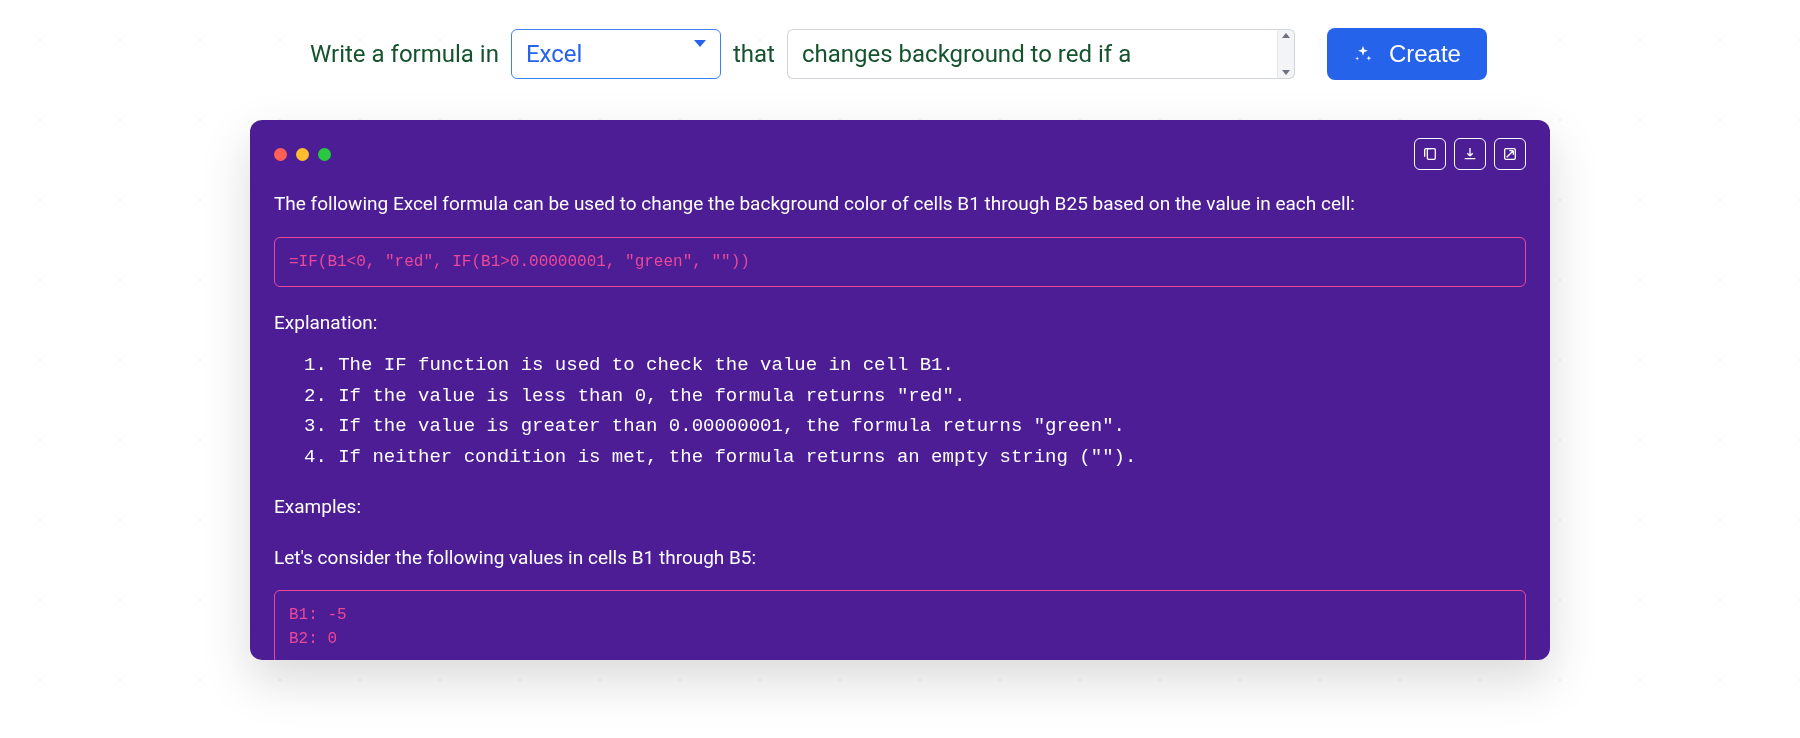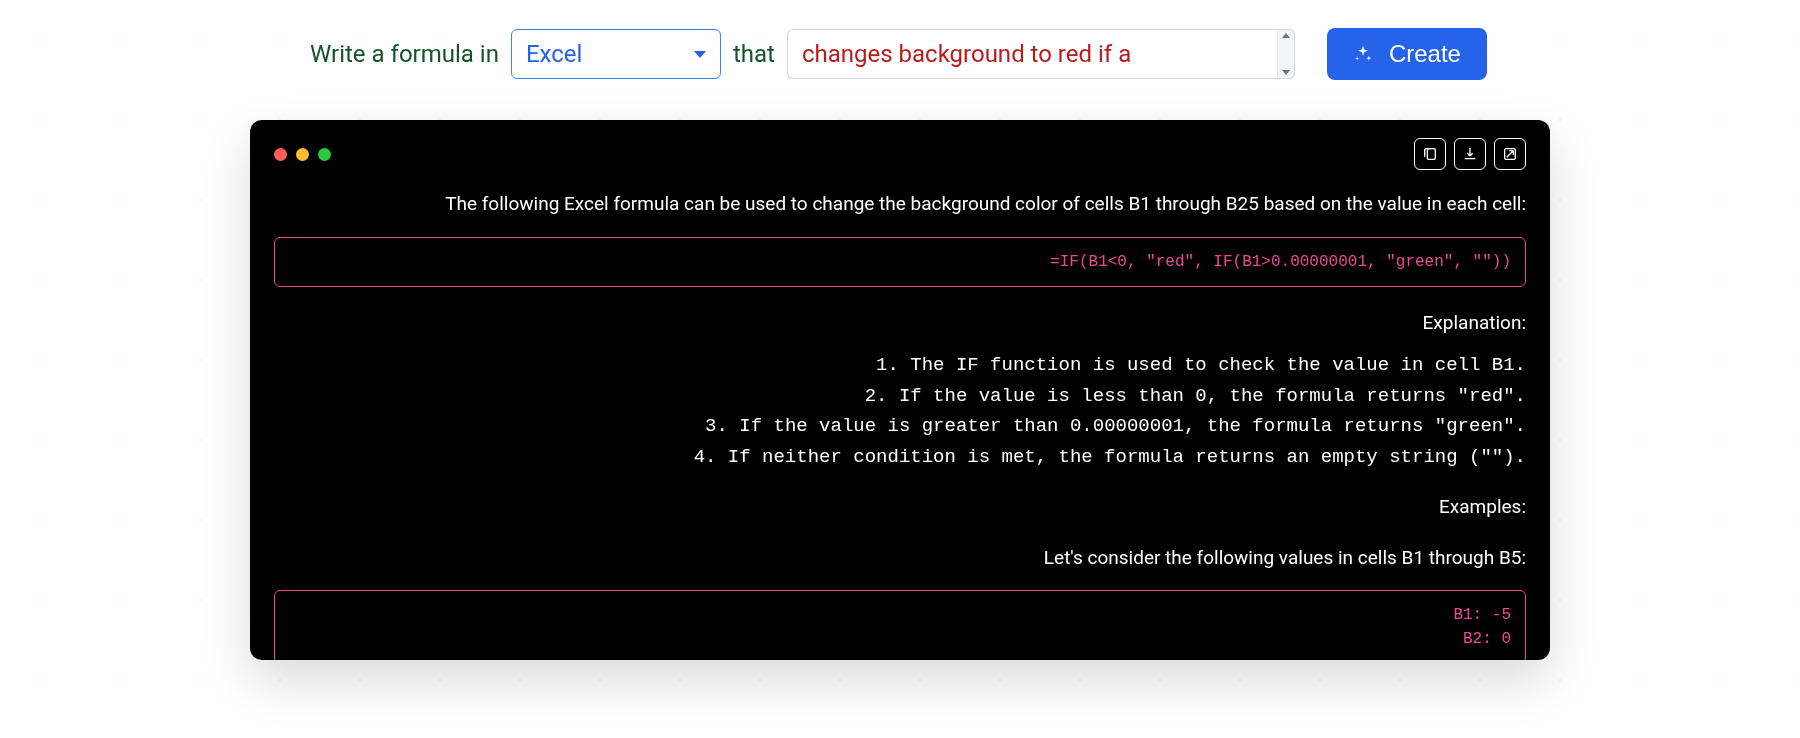--- a/index.html
+++ b/index.html
@@ -35,21 +35,20 @@
       gap: 12px;
       padding: 0 60px;
       margin-bottom: 40px;
     }
     .prompt-text {
       font-size: 24px;
       color: #14532d;
     }
     .dropdown {
       display: flex;
-      align-items: center;
       justify-content: space-between;
       border: 1px solid #3b82f6;
       border-radius: 6px;
       padding: 10px 14px;
       min-width: 210px;
       cursor: pointer;
       background: #fff;
     }
     .dropdown-value {
       font-size: 24px;
@@ -64,21 +63,21 @@
     }
     .input-wrapper {
       display: flex;
       align-items: stretch;
     }
     .text-input {
       border: 1px solid #d1d5db;
       border-radius: 6px 0 0 6px;
       padding: 10px 14px;
       font-size: 24px;
-      color: #b91c1c;
+      color: #14532d;
       width: 490px;
       outline: none;
       font-family: inherit;
       border-right: none;
     }
     .input-scroll {
       display: flex;
       flex-direction: column;
       justify-content: space-between;
       border: 1px solid #d1d5db;
@@ -112,29 +111,28 @@
       font-size: 24px;
       font-weight: 500;
       cursor: pointer;
       margin-left: 20px;
     }
     .sparkle-icon {
       width: 20px;
       height: 20px;
     }
     .terminal {
-      background: #000000;
+      background: #4c1d95;
       border-radius: 12px;
       margin: 0 0px;
       padding: 18px 0 0 0;
       height: 540px;
       display: flex;
       flex-direction: column;
       box-shadow: 0 20px 50px rgba(0,0,0,0.15);
-      text-align: right;
     }
     .terminal-header {
       display: flex;
       align-items: center;
       justify-content: space-between;
       padding: 0 24px 16px 24px;
     }
     .traffic-lights {
       display: flex;
       gap: 9px;

